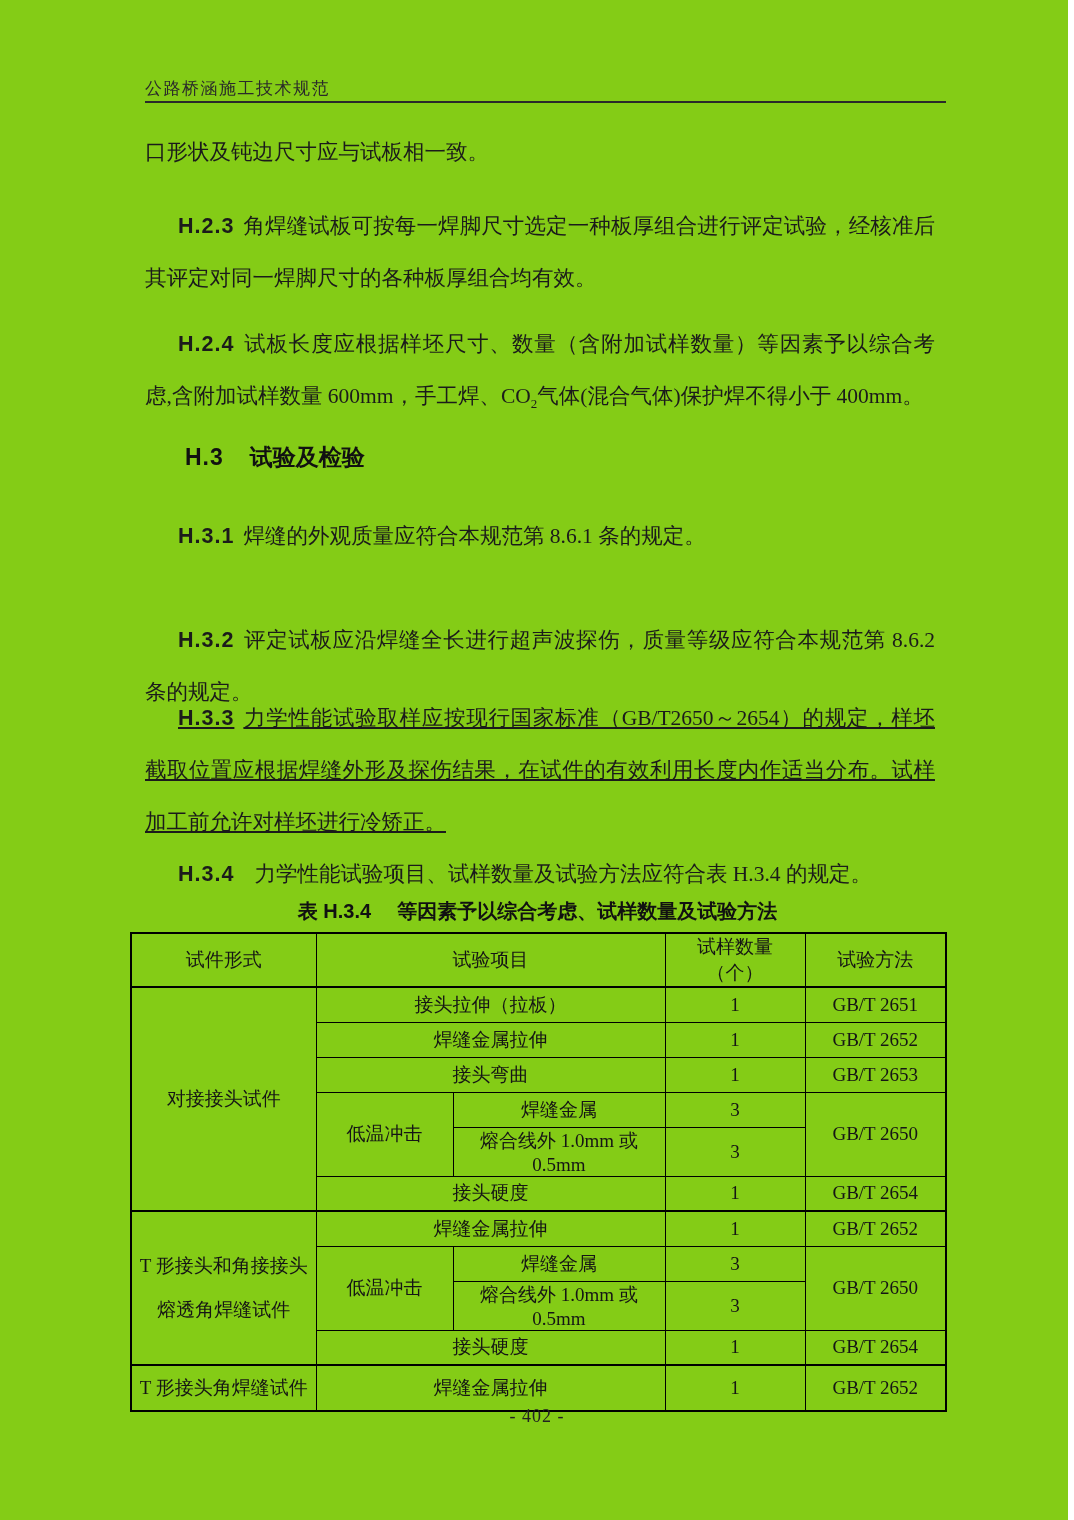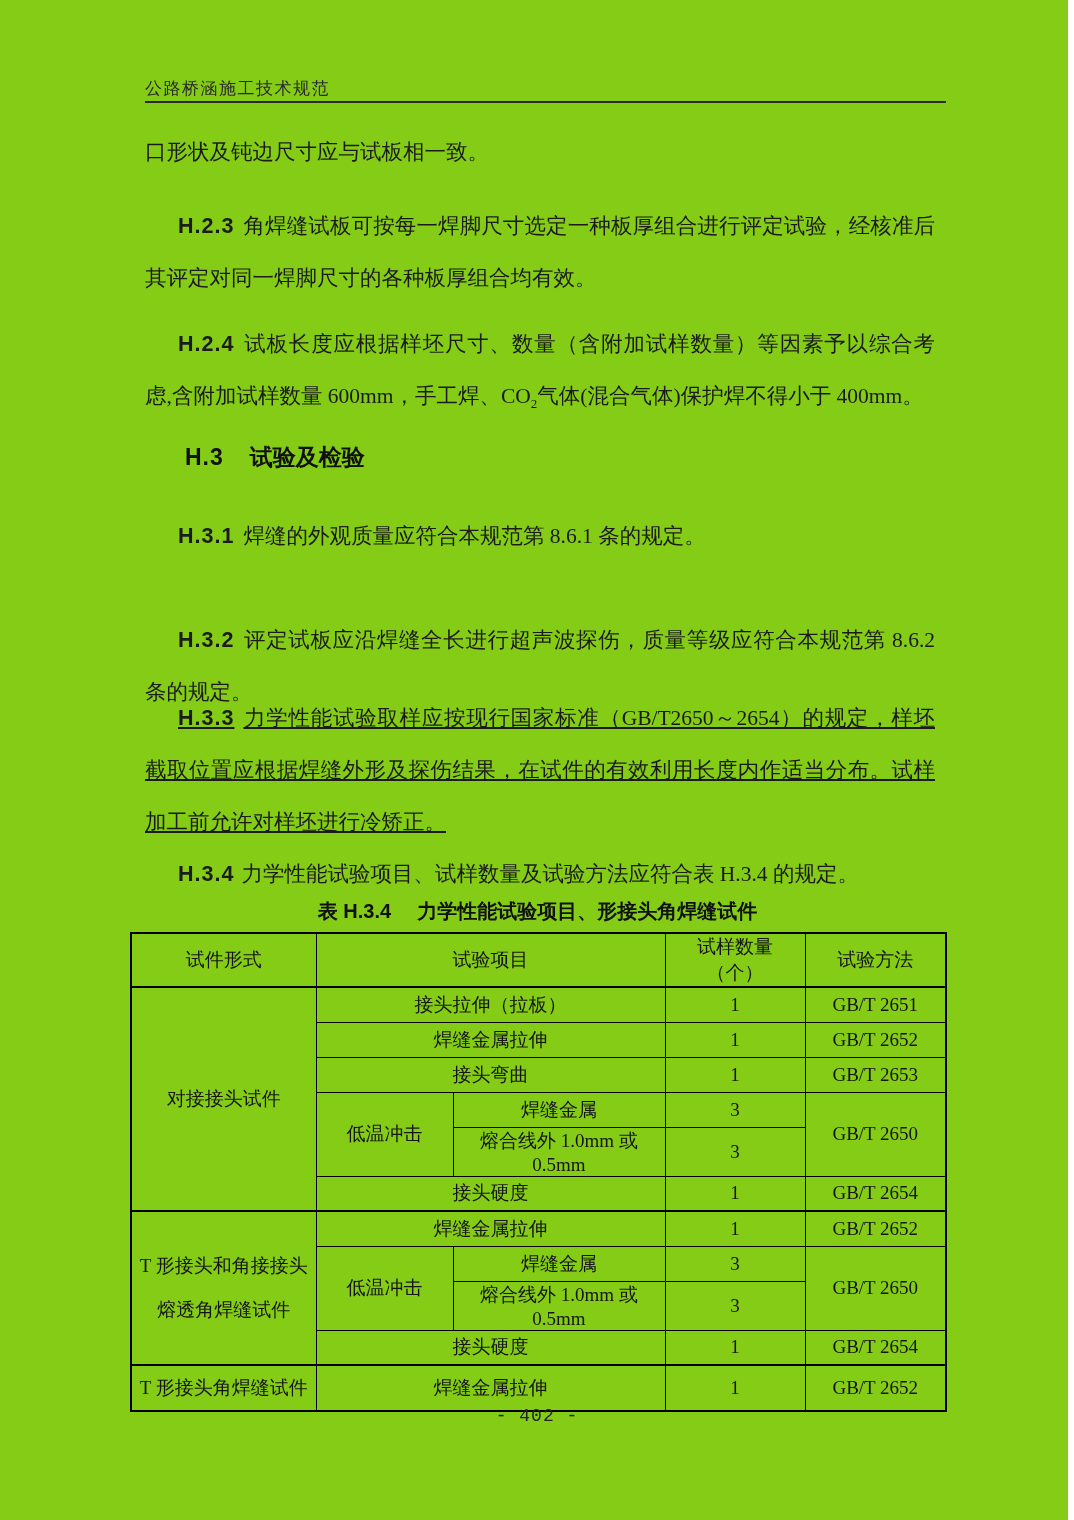--- a/index.html
+++ b/index.html
@@ -61,21 +61,20 @@
   table.spec-table { border:2px solid #000; }
   table.spec-table thead tr { height:40px;border-radius:25px; }
   table.spec-table tbody tr { height:35px; }
   table.spec-table thead th { border-bottom:2px solid #000; }
   tr.group-start td { border-top:2px solid #000; }
   td.group-name { line-height:44px; padding:0 10px; }
   .page-number {
     position:absolute; left:0; top:1406px; width:1074px;
     text-align:center; font-size:18px; color:#222;
     letter-spacing:1px;
-    font-family:Liberation Mono, monospace;
   }
 </style>
 </head>
 <body>
 
 <div class="page">
 
   <div class="running-header">公路桥涵施工技术规范</div>
   <div class="header-rule"></div>
 
@@ -101,25 +100,25 @@
 
   <div class="para indent" style="top:614px;">
     <span class="clause-label">H.3.2</span><span>评定试板应沿焊缝全长进行超声波探伤，质量等级应符合本规范第 8.6.2 条的规定。</span>
   </div>
 
   <div class="para indent" style="top:692px;text-decoration:underline;">
     <span class="clause-label">H.3.3</span><span>力学性能试验取样应按现行国家标准（GB/T2650～2654）的规定，样坯截取位置应根据焊缝外形及探伤结果，在试件的有效利用长度内作适当分布。试样加工前允许对样坯进行冷矫正。</span>
   </div>
 
   <div class="para indent" style="top:848px;">
-    <span class="clause-label" style="margin-right:7px;">H.3.4</span><span>力学性能试验项目、试样数量及试验方法应符合表 H.3.4 的规定。</span>
+    <span class="clause-label" style="margin-right:20px;">H.3.4</span><span>力学性能试验项目、试样数量及试验方法应符合表 H.3.4 的规定。</span>
   </div>
 
   <div class="table-caption">
-    <span class="cap-num">表 H.3.4</span><span>力学性能试验项目、形接头角焊缝试件</span>
+    <span class="cap-num">表 H.3.4</span><span>等因素予以综合考虑、试样数量及试验方法</span>
   </div>
 
   <div class="spec-table-wrap">
     <table class="spec-table">
       <colgroup>
         <col style="width:185px">
           <col style="width:137px">
           <col style="width:212px">
           <col style="width:140px">
           <col style="width:141px">

